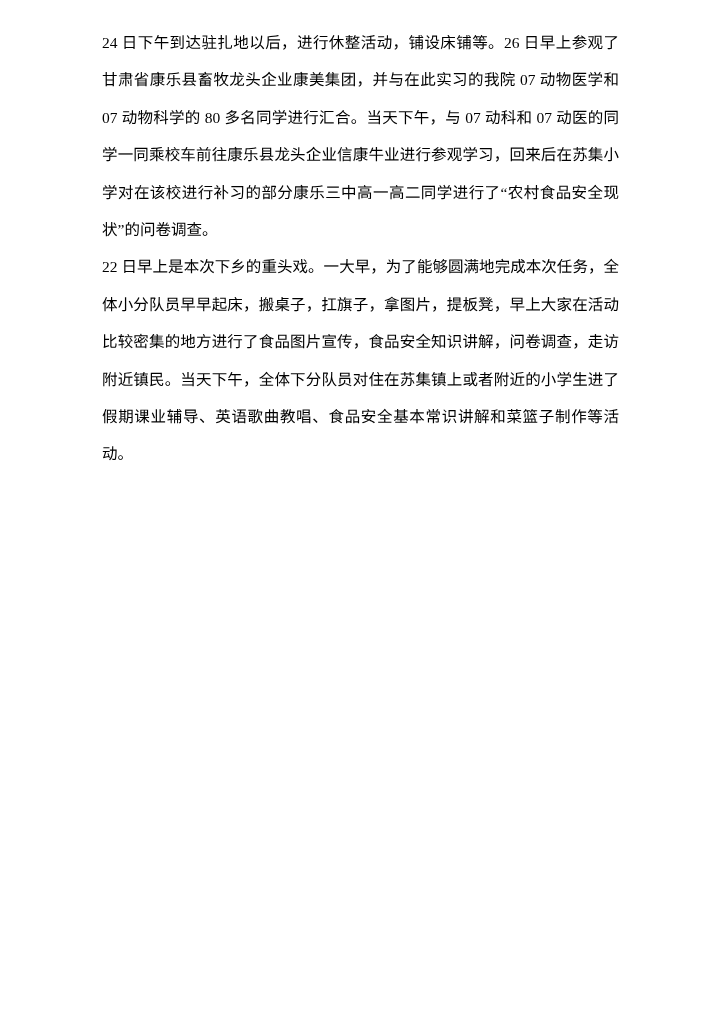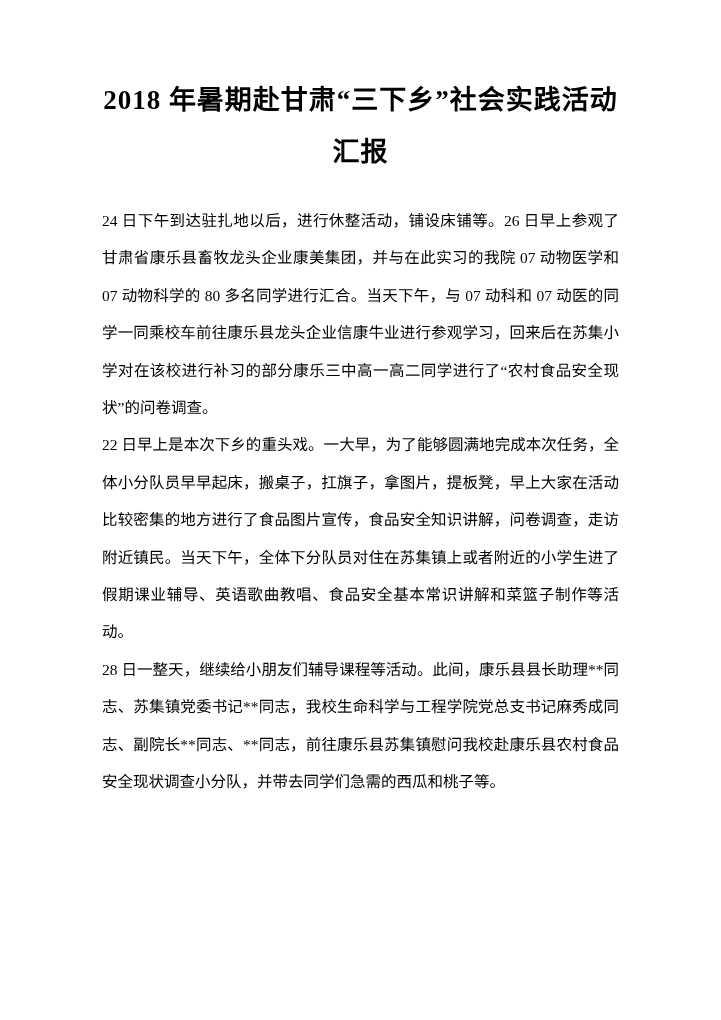--- a/index.html
+++ b/index.html
@@ -40,19 +40,17 @@
     padding: 0;
   }
   .doc-body p.first-para {
     text-indent: 5px;
   }
 </style>
 </head>
 <body>
 
 <div class="page">
-  <h1 class="doc-title">2018 年暑期赴甘肃“三下乡”社会实践活动汇报</h1>
   <div class="doc-body">
     <p>24 日下午到达驻扎地以后，进行休整活动，铺设床铺等。26 日早上参观了甘肃省康乐县畜牧龙头企业康美集团，并与在此实习的我院 07 动物医学和 07 动物科学的 80 多名同学进行汇合。当天下午，与 07 动科和 07 动医的同学一同乘校车前往康乐县龙头企业信康牛业进行参观学习，回来后在苏集小学对在该校进行补习的部分康乐三中高一高二同学进行了“农村食品安全现状”的问卷调查。</p>
     <p>22 日早上是本次下乡的重头戏。一大早，为了能够圆满地完成本次任务，全体小分队员早早起床，搬桌子，扛旗子，拿图片，提板凳，早上大家在活动比较密集的地方进行了食品图片宣传，食品安全知识讲解，问卷调查，走访附近镇民。当天下午，全体下分队员对住在苏集镇上或者附近的小学生进了假期课业辅导、英语歌曲教唱、食品安全基本常识讲解和菜篮子制作等活动。</p>
-    <p>28 日一整天，继续给小朋友们辅导课程等活动。此间，康乐县县长助理**同志、苏集镇党委书记**同志，我校生命科学与工程学院党总支书记麻秀成同志、副院长**同志、**同志，前往康乐县苏集镇慰问我校赴康乐县农村食品安全现状调查小分队，并带去同学们急需的西瓜和桃子等。</p>
   </div>
 </div>
 
 </body></html>

